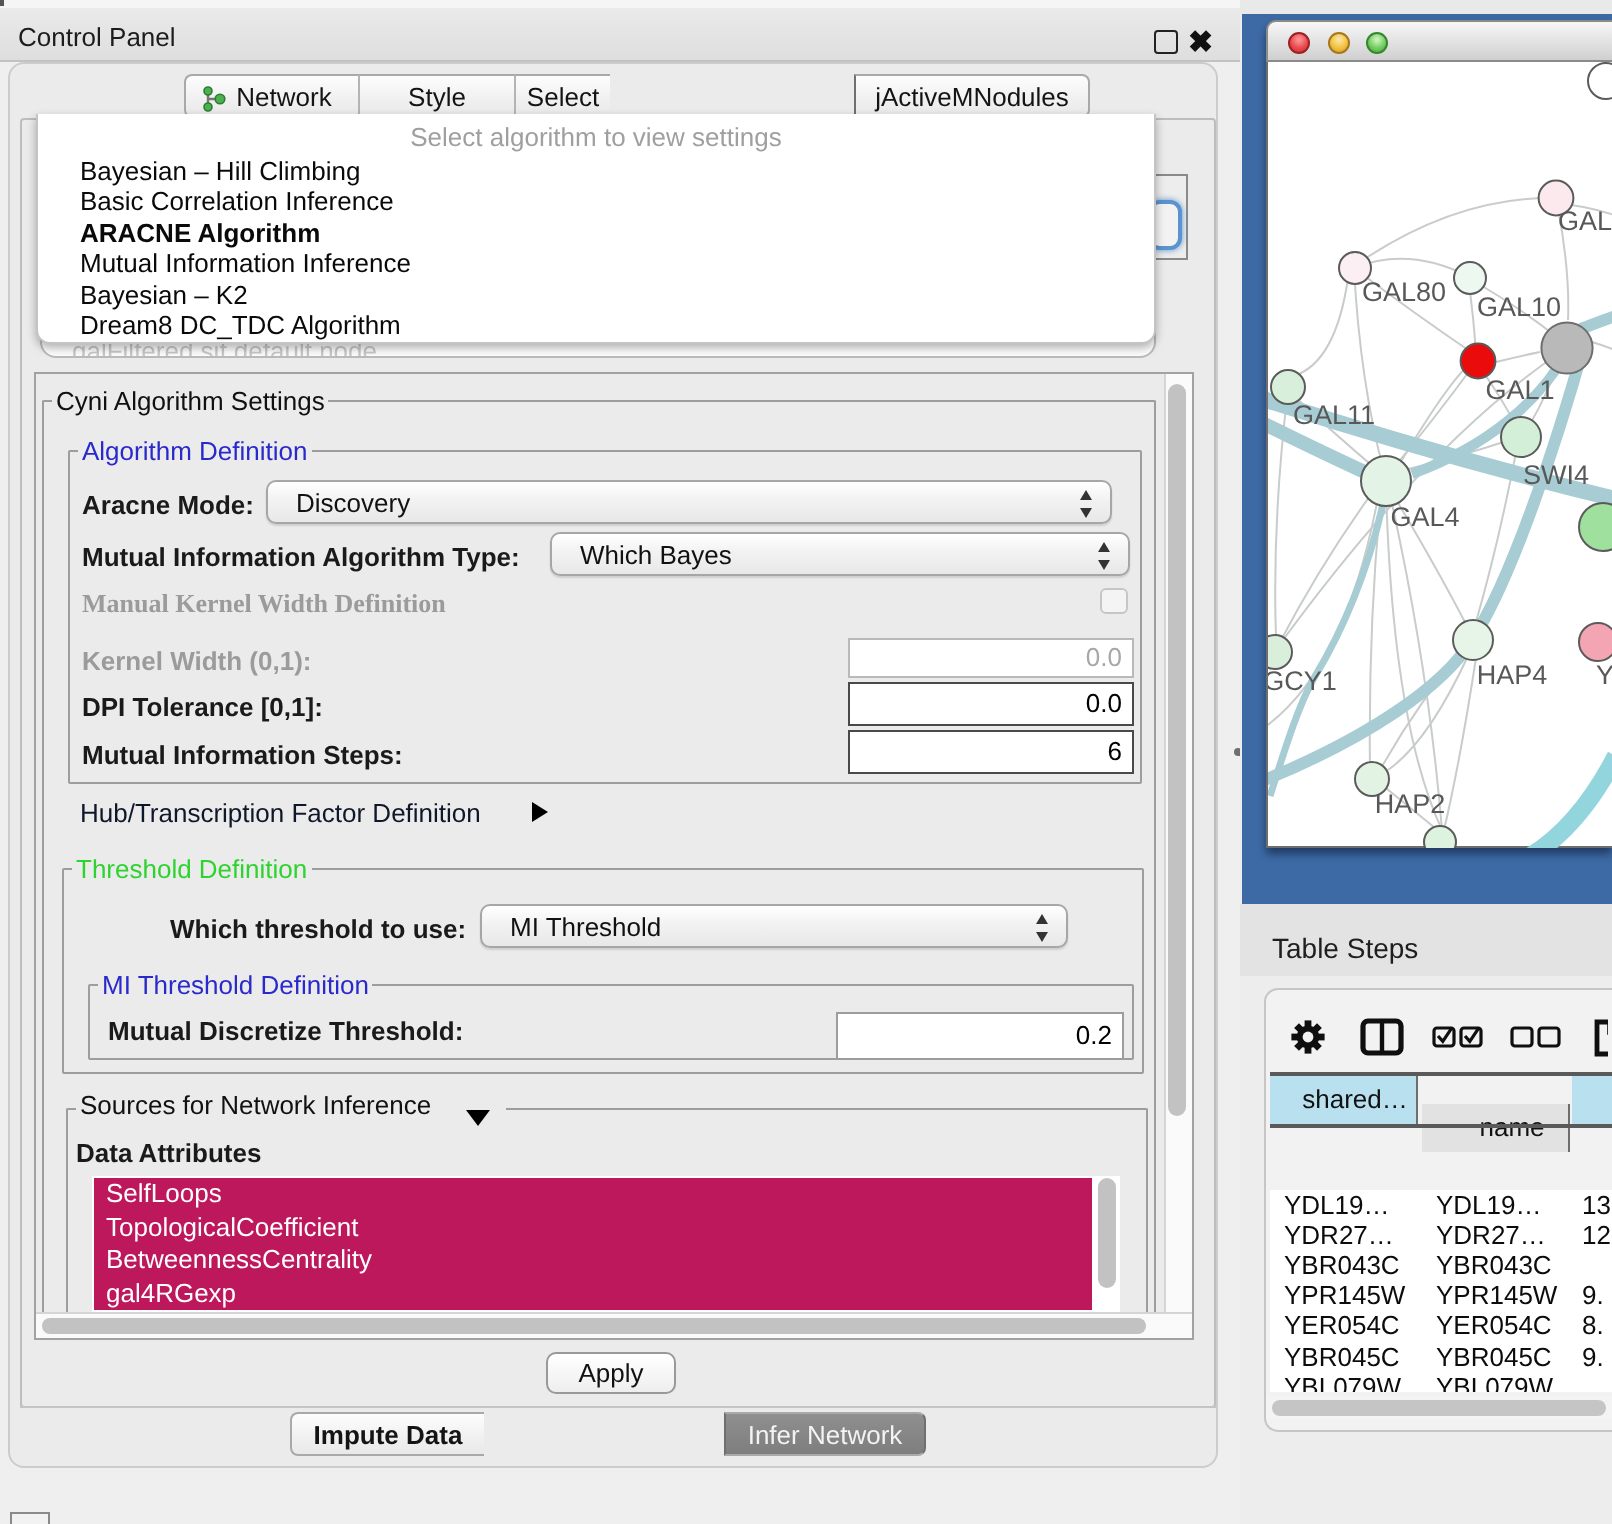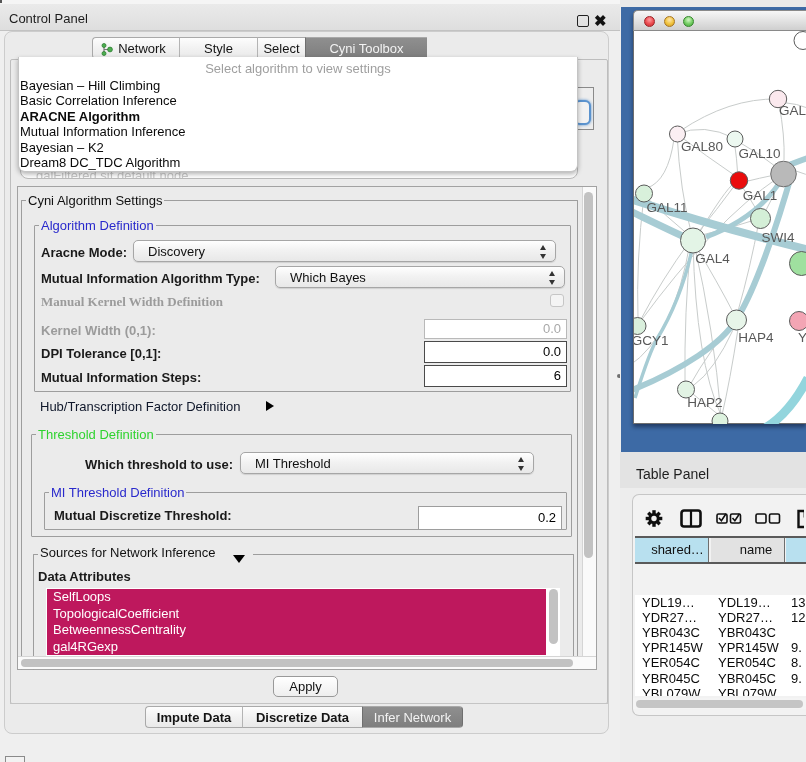--- a/index.html
+++ b/index.html
@@ -41,32 +41,32 @@
   <div class="tab" style="left:0;width:87px;border-left:1px solid #a9a9a9;border-radius:4px 0 0 4px;"><span style="position:relative;left:6px;">Network</span>
     <svg class="abs" style="left:8px;top:5px;" width="13" height="13" viewBox="0 0 13 13">
       <path d="M3 3 L3 10 M3 6.5 L9 6.5" stroke="#777" stroke-width="1.2" fill="none"></path>
       <circle cx="3" cy="2.5" r="2" fill="#4caf50" stroke="#2e7d32" stroke-width="0.8"></circle>
       <circle cx="9" cy="6.5" r="2.4" fill="#4caf50" stroke="#2e7d32" stroke-width="0.8"></circle>
       <circle cx="3" cy="10.5" r="2" fill="#4caf50" stroke="#2e7d32" stroke-width="0.8"></circle>
     </svg>
   </div>
   <div class="tab tabdiv" style="left:87px;width:78px;">Style</div>
   <div class="tab tabdiv" style="left:165px;width:48px;">Select</div>
-  <div class="tab tabsel" style="left:213px;width:122px;border-left:1px solid #6f6f6f;">Cyni Toolbox</div>
+  <div class="tab" style="left:335px;width:118px;border-left:1px solid #6f6f6f;border-right:1px solid #a9a9a9;border-radius:0 4px 4px 0;">jActiveMNodules</div>
 </div>
 
 <div class="abs" style="left:560px;top:87px;width:34px;height:43px;border:1px solid #8a8a8a;background:#ededed;"></div>
 <div class="abs" style="left:574px;top:100px;width:17px;height:25px;border:2px solid #5b93ce;border-radius:6px;background:#f2f2f2;box-shadow:0 0 3px #5b93ce;"></div>
 <div class="abs" style="left:20px;top:160px;width:558px;height:19px;background:#fdfdfd;border:1px solid #bbb;border-radius:0 0 8px 8px;overflow:hidden;">
   <div class="abs" style="left:15px;top:7px;font-size:13px;color:#c9c9c9;">galFiltered.sif default node</div>
 </div>
 
 <div class="abs" style="left:18px;top:57px;width:560px;height:115px;background:#ffffff;border:1px solid #c4c4c4;border-top:none;border-radius:0 0 7px 7px;box-shadow:0 2px 5px rgba(0,0,0,0.3);z-index:30;">
   <div class="abs" style="left:0;top:4px;width:100%;text-align:center;font-size:13px;color:#9f9f9f;">Select algorithm to view settings</div>
-  <div class="abs" style="left:1px;top:21px;font-size:13px;color:#0a0a0a;line-height:15.4px;white-space:nowrap;">
+  <div class="abs" style="left:1px;top:21px;font-size:13px;color:#0a0a0a;line-height:15.4px;white-space:nowrap;padding-left:20px;">
     Bayesian – Hill Climbing<br>
     Basic Correlation Inference<br>
     <span class="b">ARACNE Algorithm</span><br>
     Mutual Information Inference<br>
     Bayesian – K2<br>
     Dream8 DC_TDC Algorithm
   </div>
 </div>
 
 <div class="abs" style="left:10px;top:59px;width:598px;height:645px;border:1px solid #bdbdbd;border-radius:2px;"></div>
@@ -128,21 +128,20 @@
 </div>
 
 <div class="abs" style="left:18px;top:656px;width:578px;height:13px;background:#fafafa;border-top:1px solid #d5d5d5;"></div>
 <div class="abs" style="left:21px;top:659px;width:552px;height:8px;background:#c2c2c2;border-radius:4px;"></div>
 
 <div class="abs" style="left:273px;top:676px;width:65px;height:21px;background:linear-gradient(#ffffff,#eeeeee);border:1px solid #999;border-radius:5px;text-align:center;font-size:13px;line-height:19px;color:#111;">Apply</div>
 
 <div class="abs" style="left:10px;top:703px;width:598px;height:1px;background:#c4c4c4;"></div>
 <div class="abs" style="left:145px;top:706px;width:318px;height:22px;">
   <div class="tab" style="left:0;width:97px;border-left:1px solid #a9a9a9;border-radius:4px 0 0 4px;font-weight:bold;">Impute Data</div>
-  <div class="tab tabdiv" style="left:97px;width:120px;font-weight:bold;">Discretize Data</div>
   <div class="tab tabsel" style="left:217px;width:101px;border-left:1px solid #6f6f6f;border-right:1px solid #6f6f6f;border-radius:0 4px 4px 0;">Infer Network</div>
 </div>
 
 <div class="abs" style="left:5px;top:756px;width:20px;height:12px;border:1.5px solid #8a8a8a;background:#f2f2f2;"></div>
 
 <div class="abs" style="left:617px;top:374px;width:4px;height:4px;background:#6f6f6f;border-radius:2px 2px 0 2px;"></div>
 
 <div class="abs" style="left:620px;top:0;width:186px;height:762px;background:#ededed;"></div>
 <div class="abs" style="left:620px;top:0;width:186px;height:7px;background:#e9e9e9;"></div>
 <div class="abs" style="left:621px;top:7px;width:185px;height:445px;background:#3d6aa5;"></div>
@@ -224,21 +223,21 @@
     <text x="144" y="211" text-anchor="middle">SWI4</text>
     <text x="78.5" y="232" text-anchor="middle">GAL4</text>
     <text x="16" y="314" text-anchor="middle">GCY1</text>
     <text x="122" y="311" text-anchor="middle">HAP4</text>
     <text x="164" y="311">YDR</text>
     <text x="71" y="375.5" text-anchor="middle">HAP2</text>
   </g>
 </svg>
 
 <div class="abs" style="left:620px;top:452px;width:186px;height:36px;background:#e3e3e3;"></div>
-<div class="abs" style="left:636px;top:466px;font-size:14px;color:#1f1f1f;">Table Panel</div>
+<div class="abs" style="left:636px;top:466px;font-size:14px;color:#1f1f1f;">Table Steps</div>
 <div class="abs" style="left:632px;top:494px;width:180px;height:222px;background:#f2f2f2;border:1px solid #c6c6c6;border-right:none;border-radius:7px 0 0 7px;"></div>
 
 <svg class="abs" style="left:644px;top:508px;" width="160" height="22" viewBox="0 0 160 22">
   <g fill="#0f0f0f">
     <circle cx="10" cy="10.5" r="5.6"></circle>
     <g>
       <rect x="8.3" y="2.2" width="3.4" height="4"></rect>
       <rect x="8.3" y="14.8" width="3.4" height="4"></rect>
       <rect x="1.7" y="8.8" width="4" height="3.4"></rect>
       <rect x="14.3" y="8.8" width="4" height="3.4"></rect>
@@ -259,21 +258,21 @@
     <rect x="112" y="6" width="10" height="9" rx="1.5" stroke-width="1.6"></rect>
     <rect x="125.5" y="6" width="10" height="9" rx="1.5" stroke-width="1.6"></rect>
     <path d="M154.5 3 H161 L166 8 V19 H154.5 Z" stroke-width="2.4"></path>
     <path d="M160.5 3 V8.5 H166" stroke-width="1.8"></path>
   </g>
 </svg>
 
 <div class="abs" style="left:635px;top:536px;width:171px;height:160px;overflow:hidden;font-size:13px;">
   <div class="abs" style="left:0;top:0;width:171px;height:2px;background:#5a5a5a;"></div>
   <div class="abs" style="left:0;top:2px;width:74px;height:24px;background:#b8e0ef;border-right:1.5px solid #6e6e6e;text-align:center;line-height:24px;color:#111;"><span style="position:relative;left:6px;">shared…</span></div>
-  <div class="abs" style="left:75.5px;top:2px;width:74px;height:24px;background:#e2e2e2;border-right:1.5px solid #6e6e6e;text-align:center;line-height:24px;color:#111;"><span style="position:relative;left:9px;">name</span></div>
+  <div class="abs" style="left:75.5px;top:16px;width:74px;height:24px;background:#e2e2e2;border-right:1.5px solid #6e6e6e;text-align:center;line-height:24px;color:#111;"><span style="position:relative;left:9px;">name</span></div>
   <div class="abs" style="left:151px;top:2px;width:20px;height:24px;background:#b8e0ef;"></div>
   <div class="abs" style="left:0;top:26px;width:171px;height:1.5px;background:#5a5a5a;"></div>
   <div class="abs" style="left:0;top:26.5px;width:171px;height:140px;background:#fff;color:#0c0c0c;margin-top:32px;">
     <div class="abs" style="left:7px;top:0;line-height:15.2px;">YDL19…<br>YDR27…<br>YBR043C<br>YPR145W<br>YER054C<br>YBR045C<br>YBL079W<br>YLR345W<br>YIL053C</div>
     <div class="abs" style="left:83px;top:0;line-height:15.2px;">YDL19…<br>YDR27…<br>YBR043C<br>YPR145W<br>YER054C<br>YBR045C<br>YBL079W<br>YLR345W<br>YIL053C</div>
     <div class="abs" style="left:156px;top:0;line-height:15.2px;">13<br>12<br><br>9.<br>8.<br>9.<br><br>9.<br>0.</div>
   </div>
 </div>
 
 <div class="abs" style="left:633px;top:698px;width:173px;height:11px;background:#f4f4f4;"></div>

